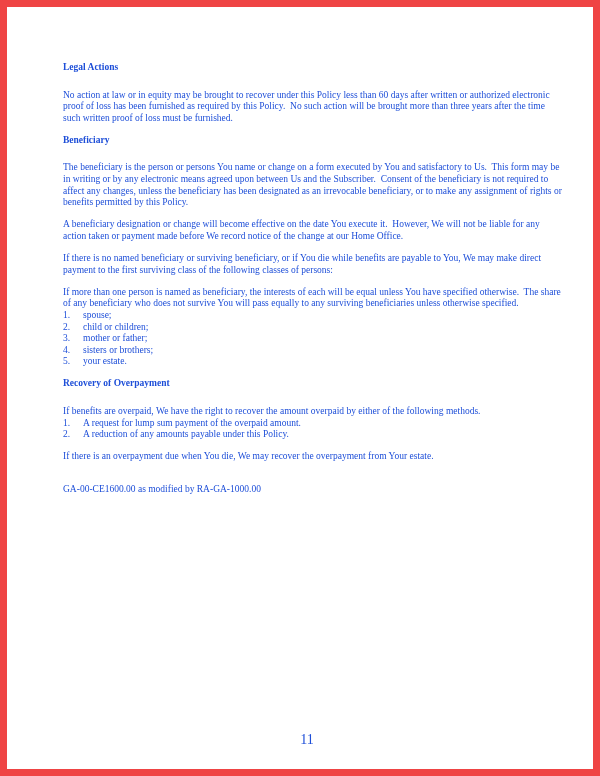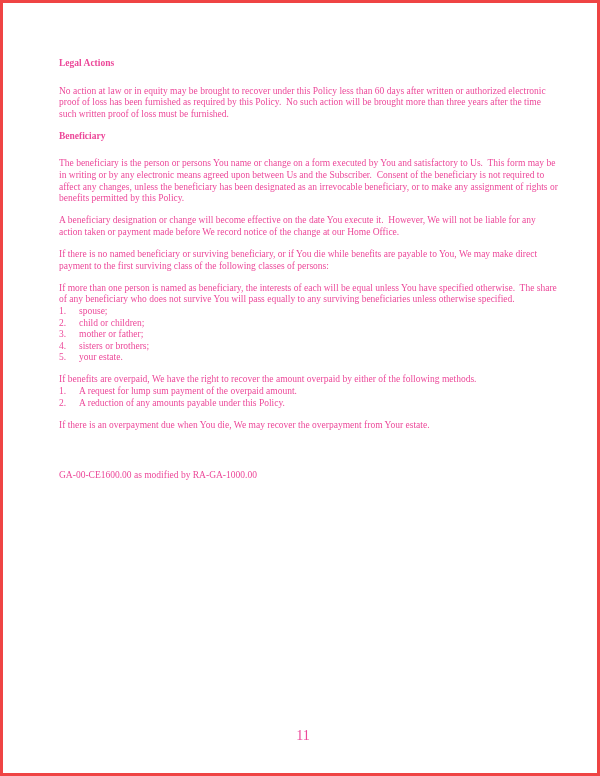--- a/index.html
+++ b/index.html
@@ -6,23 +6,23 @@
     margin: 0;
     padding: 0;
     background: #ffffff;
   }
   .page {
     position: relative;
     width: 600px;
     height: 776px;
     background: #ffffff;
     box-sizing: border-box;
-    border: 3px solid #ef4444;
+    border: 7px solid #ef4444;
     font-family: "Liberation Serif", "DejaVu Serif", serif;
-    color: #ec4899;
+    color: #1d4ed8;
     overflow: hidden;
   }
   .content {
     position: absolute;
     left: 56px;
     top: 55px;
     width: 500px;
     font-size: 9.5px;
     line-height: 11.6px;
   }
@@ -37,21 +37,21 @@
     white-space: pre-wrap;
   }
   .doc-heading + .doc-para { margin-top: 16px; }
   .doc-list { margin-top: 0; }
   .doc-li { display: flex; }
   .doc-li-num {
     flex: 0 0 20px;
   }
   .doc-li-text { flex: 1; white-space: pre-wrap; }
   .form-number {
-    margin-top: 39px;
+    margin-top: 21px;
     white-space: pre-wrap;
   }
   .page-number {
     position: absolute;
     left: 0;
     top: 727px;
     width: 600px;
     text-align: center;
     font-size: 14px;
     line-height: 11.6px;
@@ -90,20 +90,21 @@
               <span class="doc-li-num">4.</span>
               <span class="doc-li-text">sisters or brothers;</span>
             </div>
             <div class="doc-li">
               <span class="doc-li-num">5.</span>
               <span class="doc-li-text">your estate.</span>
             </div>
           </div>
         </div>
         <div class="doc-section">
+          <div class="doc-heading">Recovery of Overpayment</div>
           <div class="doc-para">If benefits are overpaid, We have the right to recover the amount overpaid by either of the following methods.</div>
           <div class="doc-list">
             <div class="doc-li">
               <span class="doc-li-num">1.</span>
               <span class="doc-li-text">A request for lump sum payment of the overpaid amount.</span>
             </div>
             <div class="doc-li">
               <span class="doc-li-num">2.</span>
               <span class="doc-li-text">A reduction of any amounts payable under this Policy.</span>
             </div>

